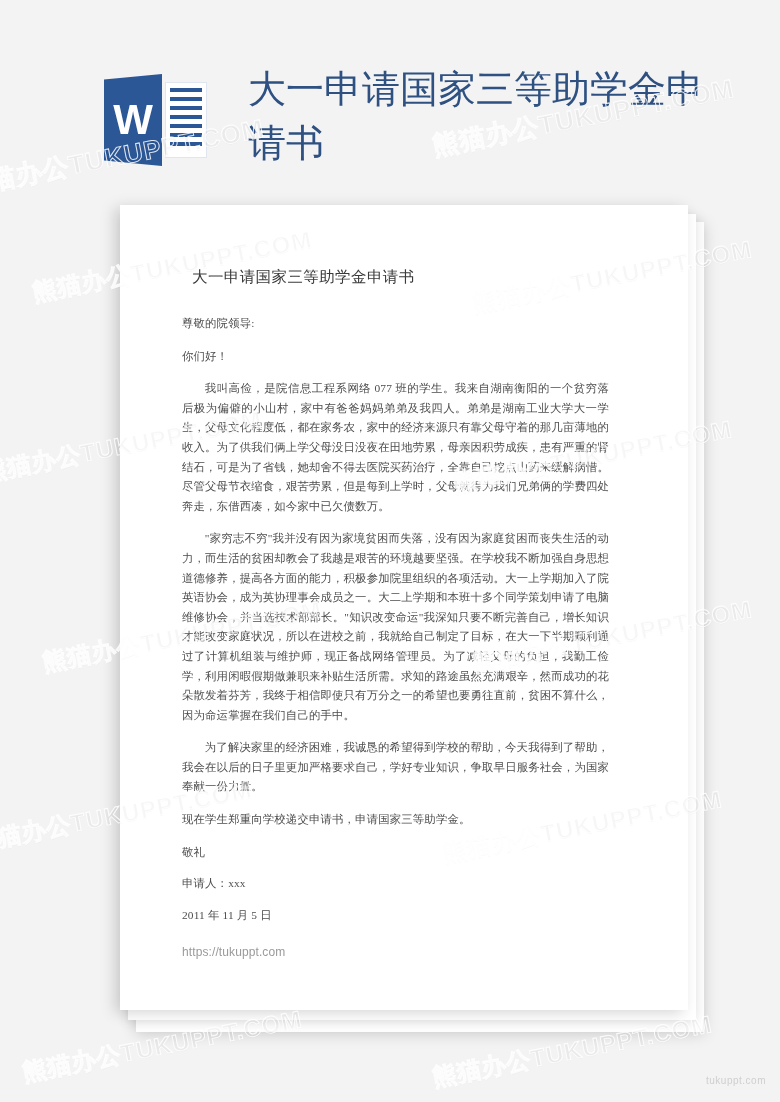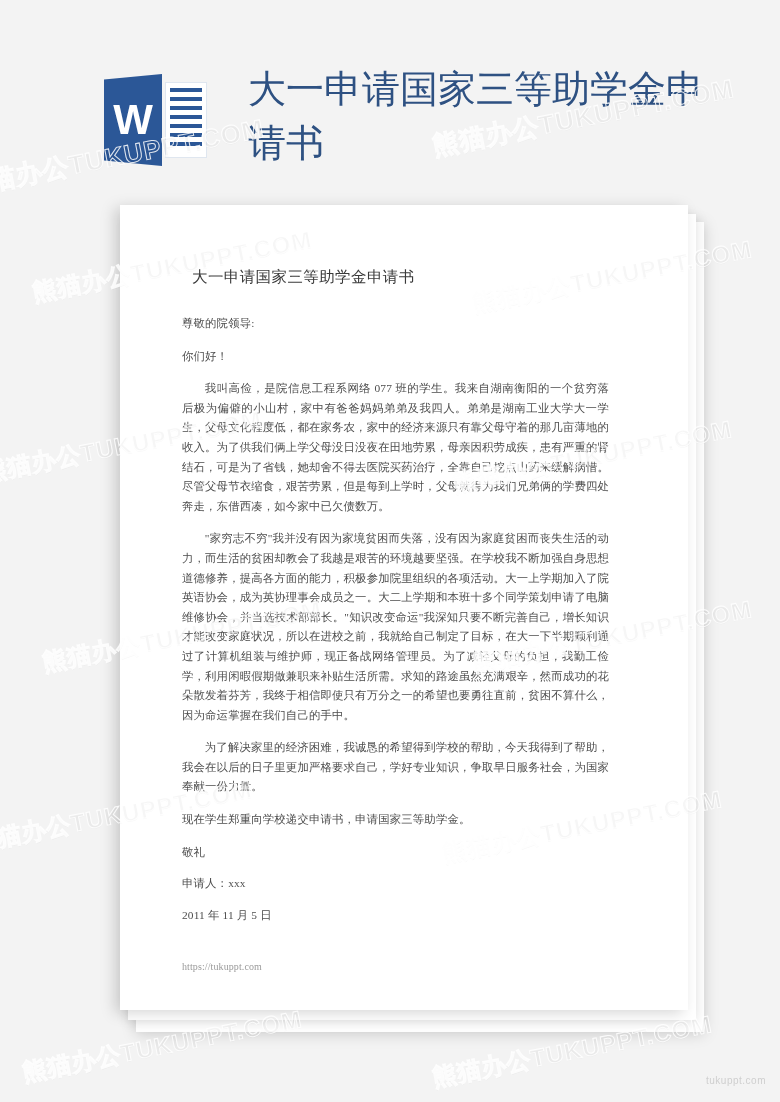--- a/index.html
+++ b/index.html
@@ -165,24 +165,24 @@
     font-family: "Liberation Serif", serif;
     letter-spacing: 0.15px;
   }
   .doc-p.indent {
     text-indent: 2em;
   }
   .doc-p.tight {
     margin-bottom: 12px;
   }
   #doc-url {
-    font-size: 10px;
+    font-size: 12px;
     color: #9a9a9a;
-    margin-top: 36px;
-    font-family: Liberation Serif, serif;
+    margin-top: 20px;
+    font-family: Liberation Sans, sans-serif;
     letter-spacing: 0.1px;
   }
 
   
   #corner-wm {
     position: absolute;
     right: 14px;
     bottom: 16px;
     z-index: 50;
     font-size: 10px;

